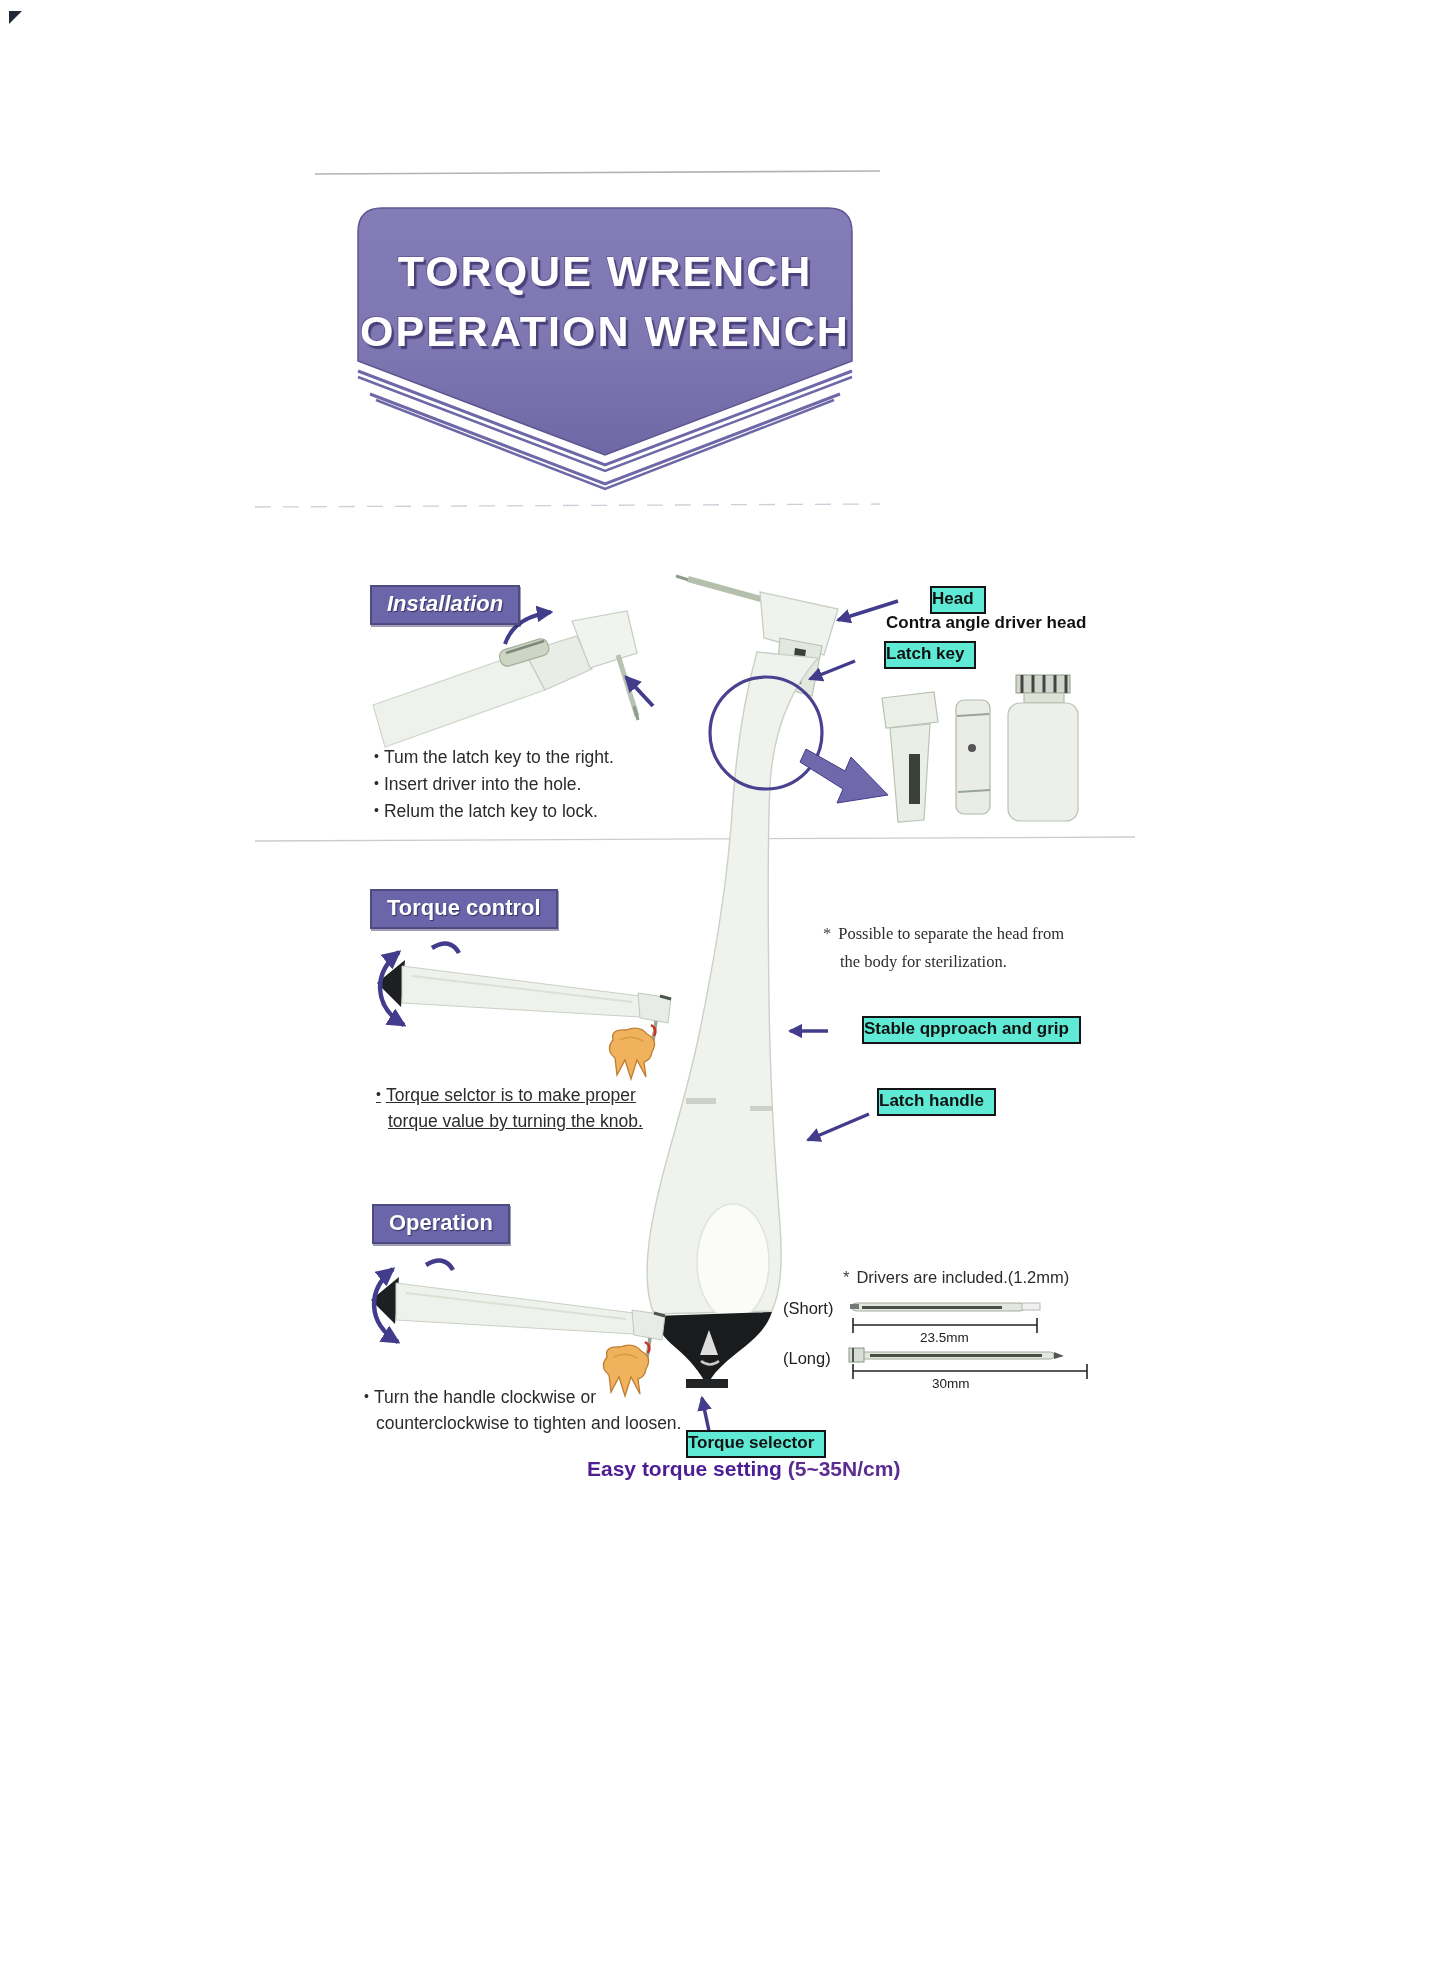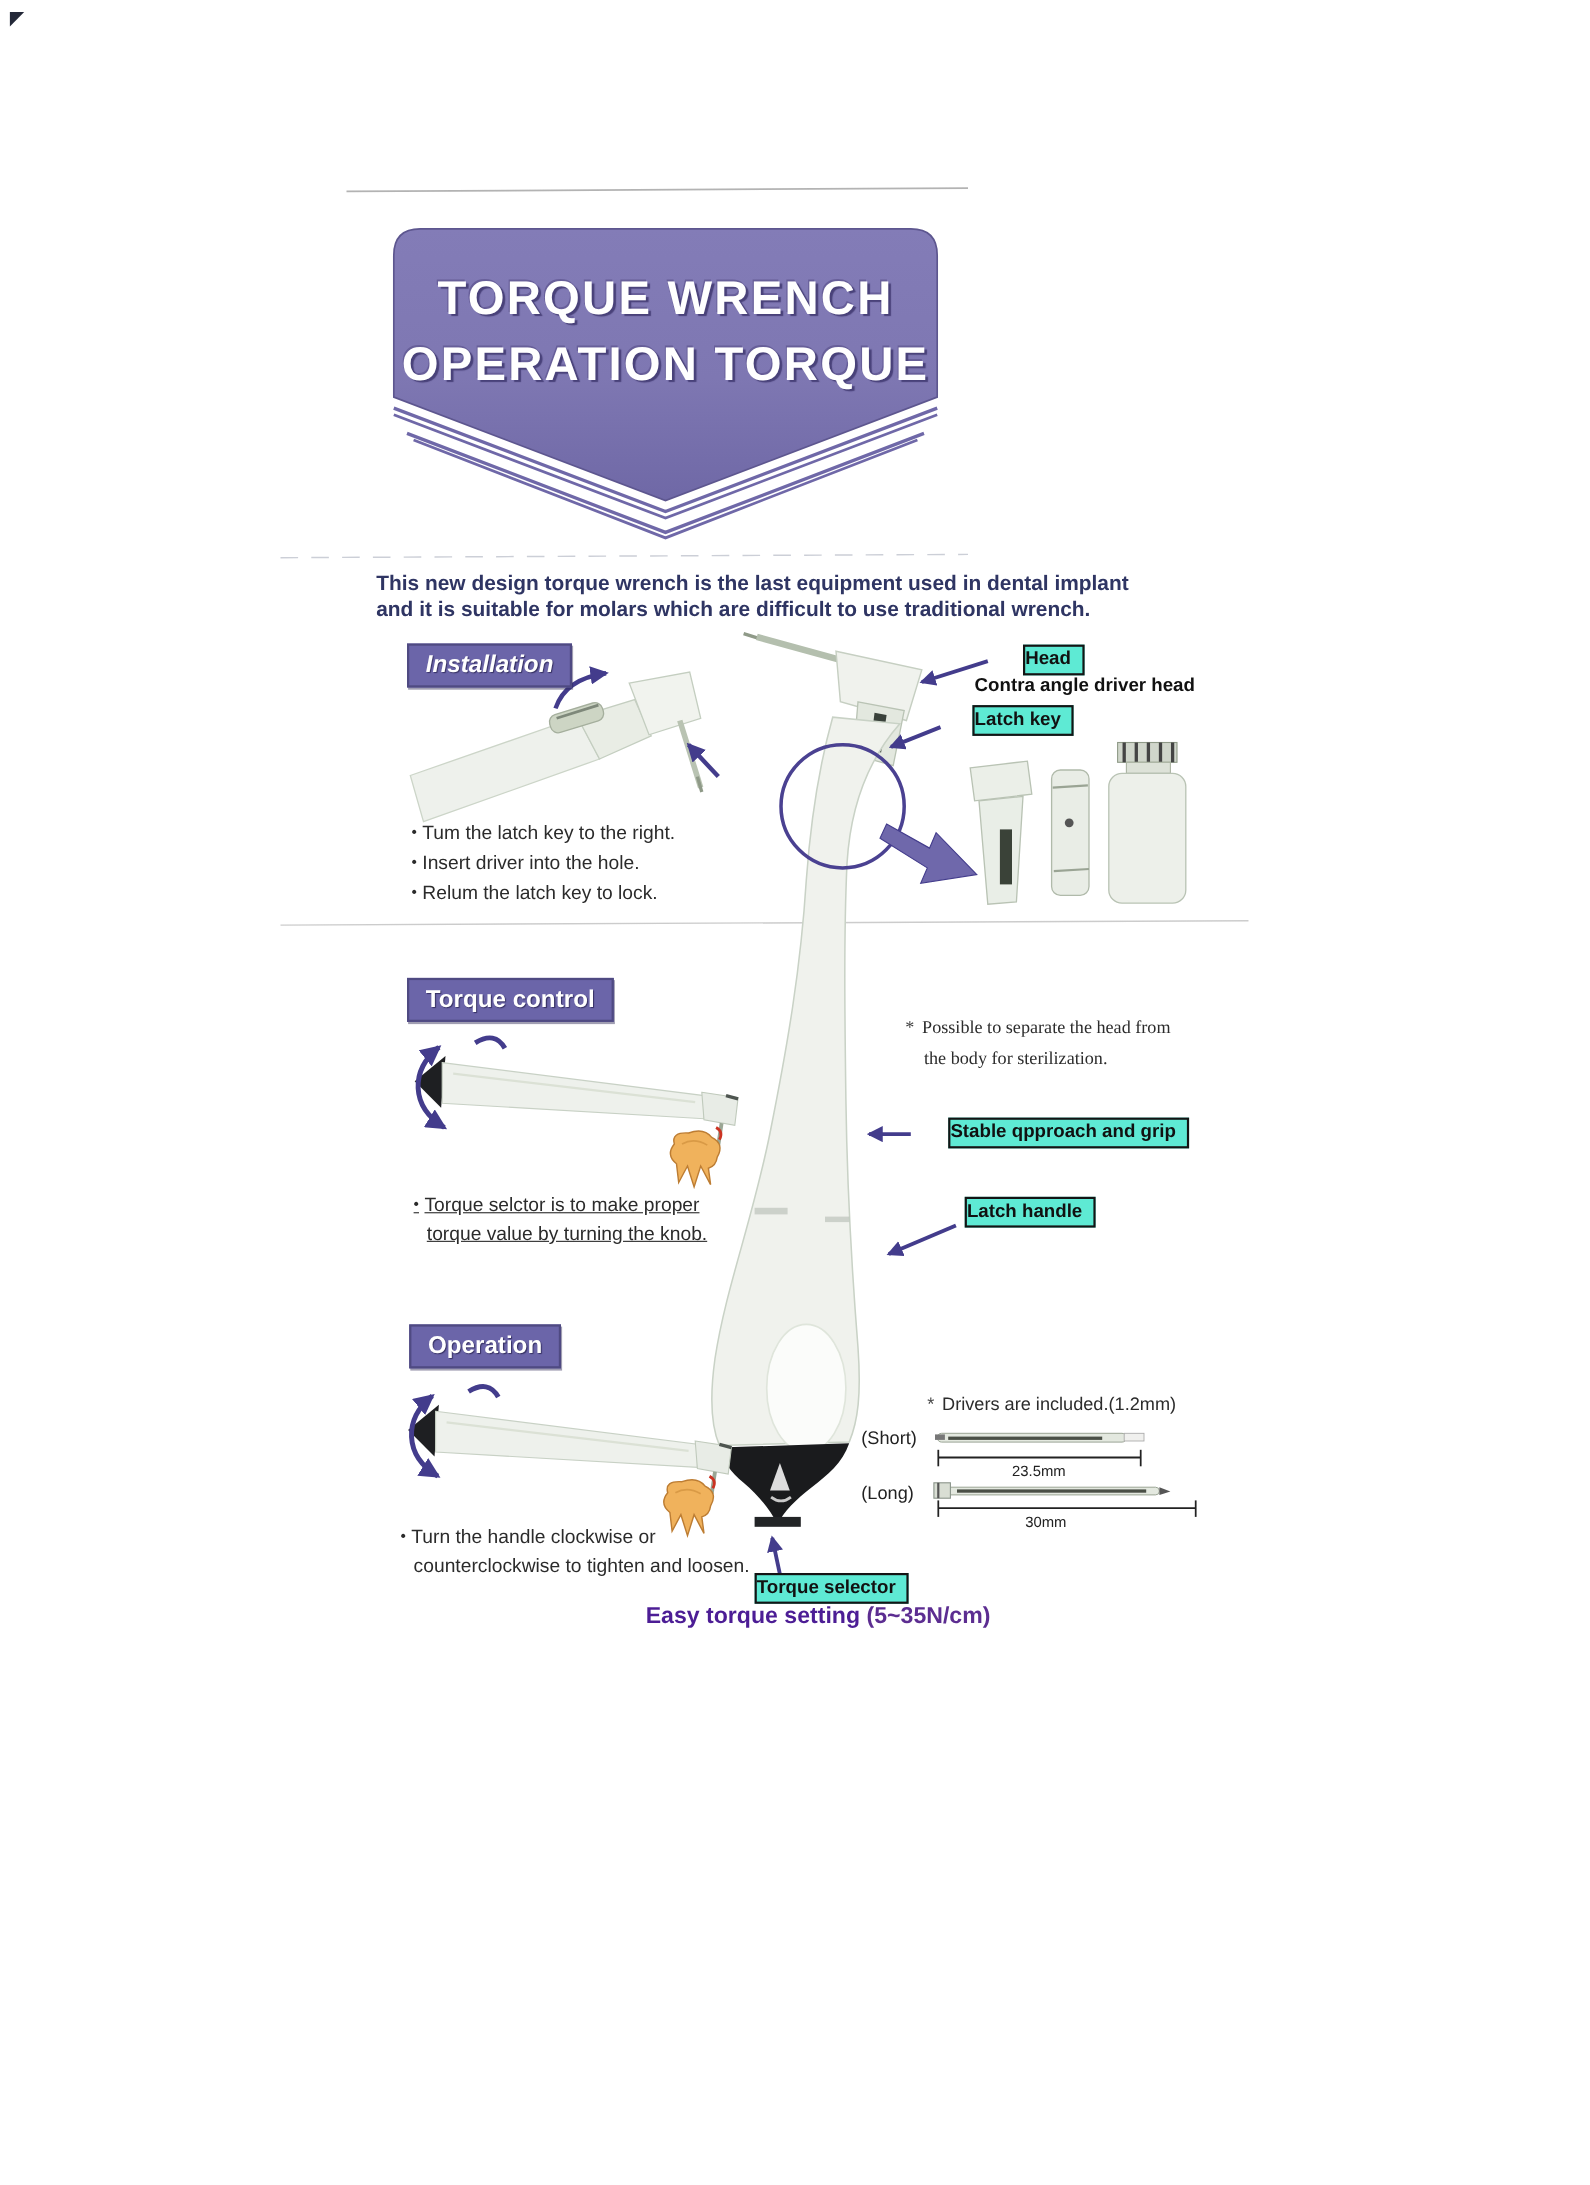--- a/index.html
+++ b/index.html
@@ -184,26 +184,22 @@
         <line x1="853" y1="1371" x2="1087" y2="1371"></line>
         <line x1="853" y1="1364" x2="853" y2="1379"></line>
         <line x1="1087" y1="1364" x2="1087" y2="1379"></line>
       </g>
     </g>
   </svg>
 
   <div class="txt corner-mark" style="left:9px;top:11px;"></div>
 
   <div class="txt banner-title" style="left:340px;top:247px;">TORQUE WRENCH</div>
-  <div class="txt banner-title" style="left:340px;top:307px;">OPERATION TORQUE</div>
-
-  <div class="txt intro" style="left:342px;top:519px;">
-    <div>This new design torque wrench is the last equipment used in dental implant</div>
-    <div>and it is suitable for molars which are difficult to use traditional wrench.</div>
-  </div>
+  <div class="txt banner-title" style="left:340px;top:307px;">OPERATION WRENCH</div>
+
 
   <div class="txt seclabel" style="left:370px;top:585px;font-style:italic;">Installation</div>
   <div class="txt bullets" style="left:374px;top:743px;">
     <div><span class="mk">•</span><span>Tum the latch key to the right.</span></div>
     <div><span class="mk">•</span><span>Insert driver into the hole.</span></div>
     <div><span class="mk">•</span><span>Relum the latch key to lock.</span></div>
   </div>
 
   <div class="txt callout" style="left:897px;top:586px;">Head</div>
   <div class="txt boldlabel" style="left:886px;top:613px;">Contra angle driver head</div>

